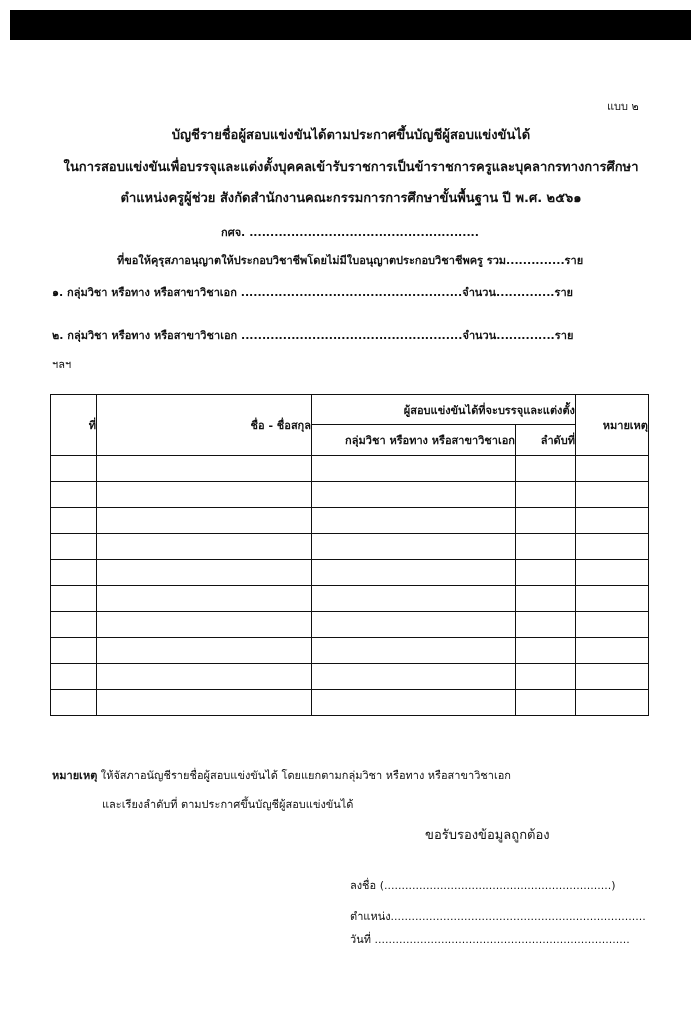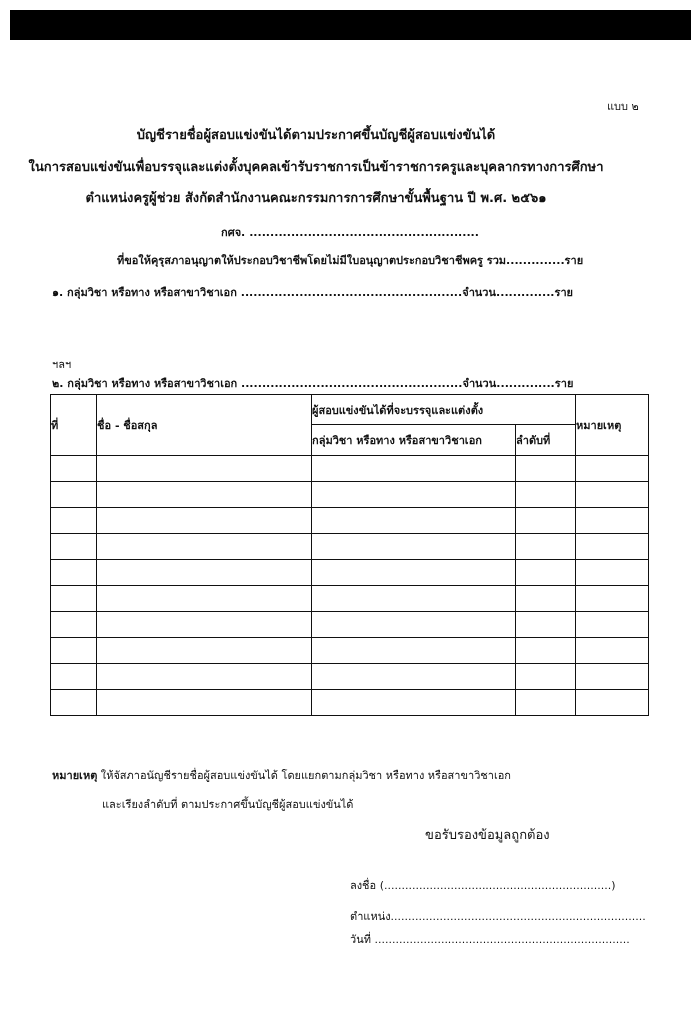--- a/index.html
+++ b/index.html
@@ -24,51 +24,52 @@
     }
     .form-code {
       left: 607px; top: 97px;
       font-size: 11px;
     }
     .title {
       left: 0; width: 632px;
       text-align: center;
       font-weight: bold;
       font-size: 13px;
+      padding-left: 35px;
     }
     .t1 { top: 124px; }
     .t2 { top: 156px; }
     .t3 { top: 187px; }
     .office {
       left: 0; width: 700px; text-align: center;
       top: 223px; font-weight: bold; font-size: 11px;
     }
     .summary {
       left: 0; width: 700px; text-align: center;
       top: 251px; font-weight: bold; font-size: 11px;
     }
     .group-line {
       left: 52px; font-weight: bold; font-size: 11px;
     }
     .g1 { top: 283px; }
-    .g2 { top: 326px; margin-top: 48px; }
+    .g2 { top: 326px; }
     .etc { left: 52px; top: 355px; font-size: 11px; }
 
     table.list {
       position: absolute;
       left: 50px; top: 394px;
       width: 598px;
       border-collapse: collapse;
       table-layout: fixed;
       font-size: 11px;
     }
     table.list th, table.list td {
       border: 1.5px solid #111;
       padding: 0;
-      text-align: left;
+      text-align: right;
       vertical-align: middle;
     }
     table.list th { font-weight: bold; }
     table.list tr.h1 th { height: 29px; }
     table.list tr.h2 th { height: 30px; }
     table.list tbody td { height: 25px; }
 
     .remark {
       left: 52px; top: 766px; font-size: 11px;
     }

